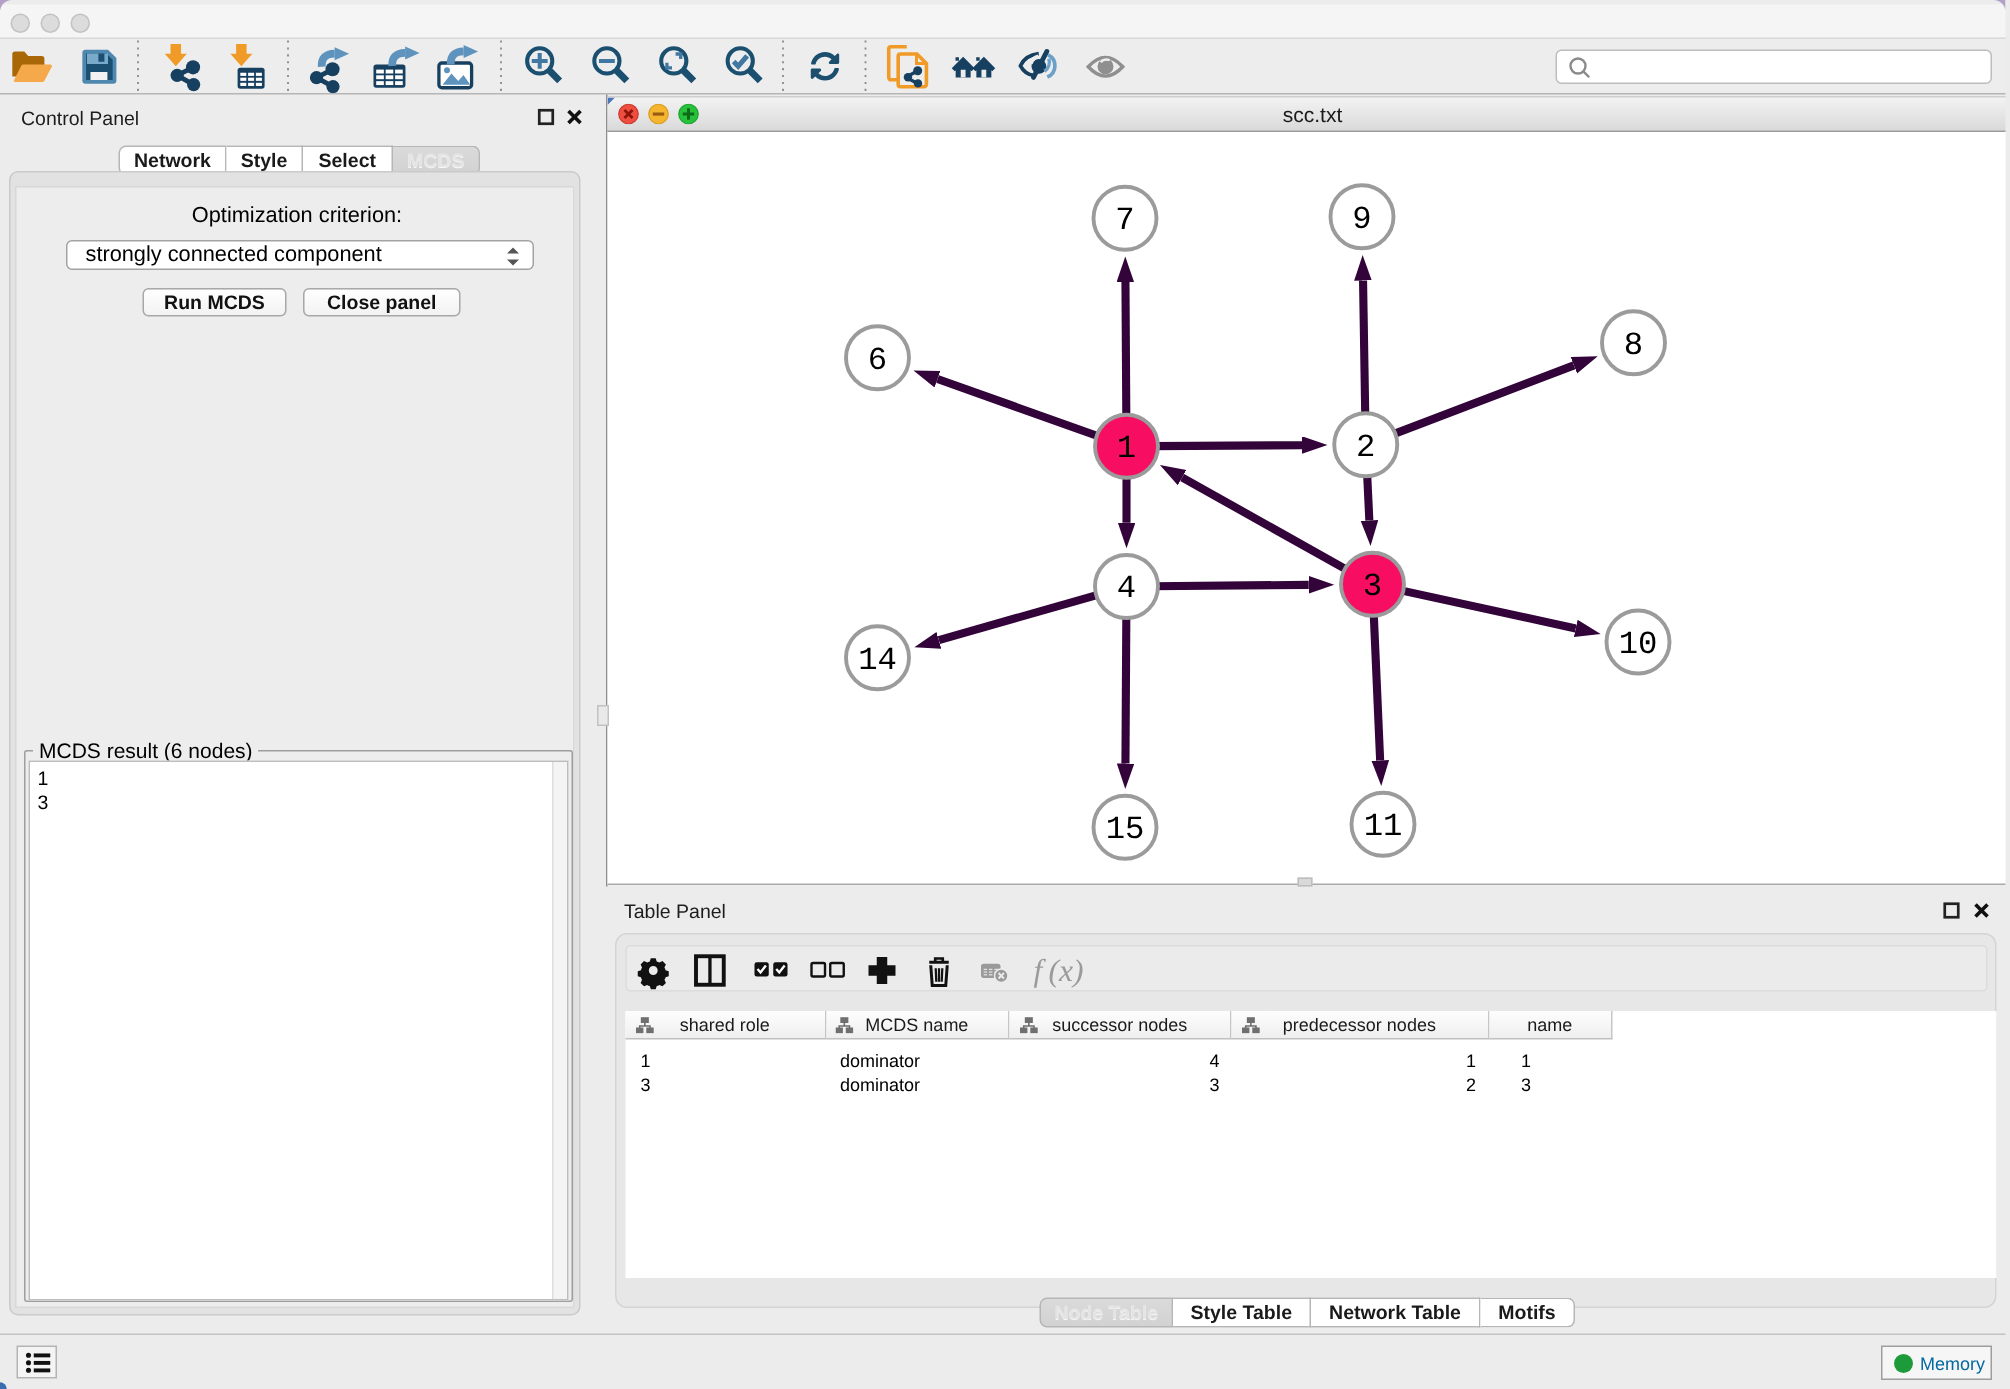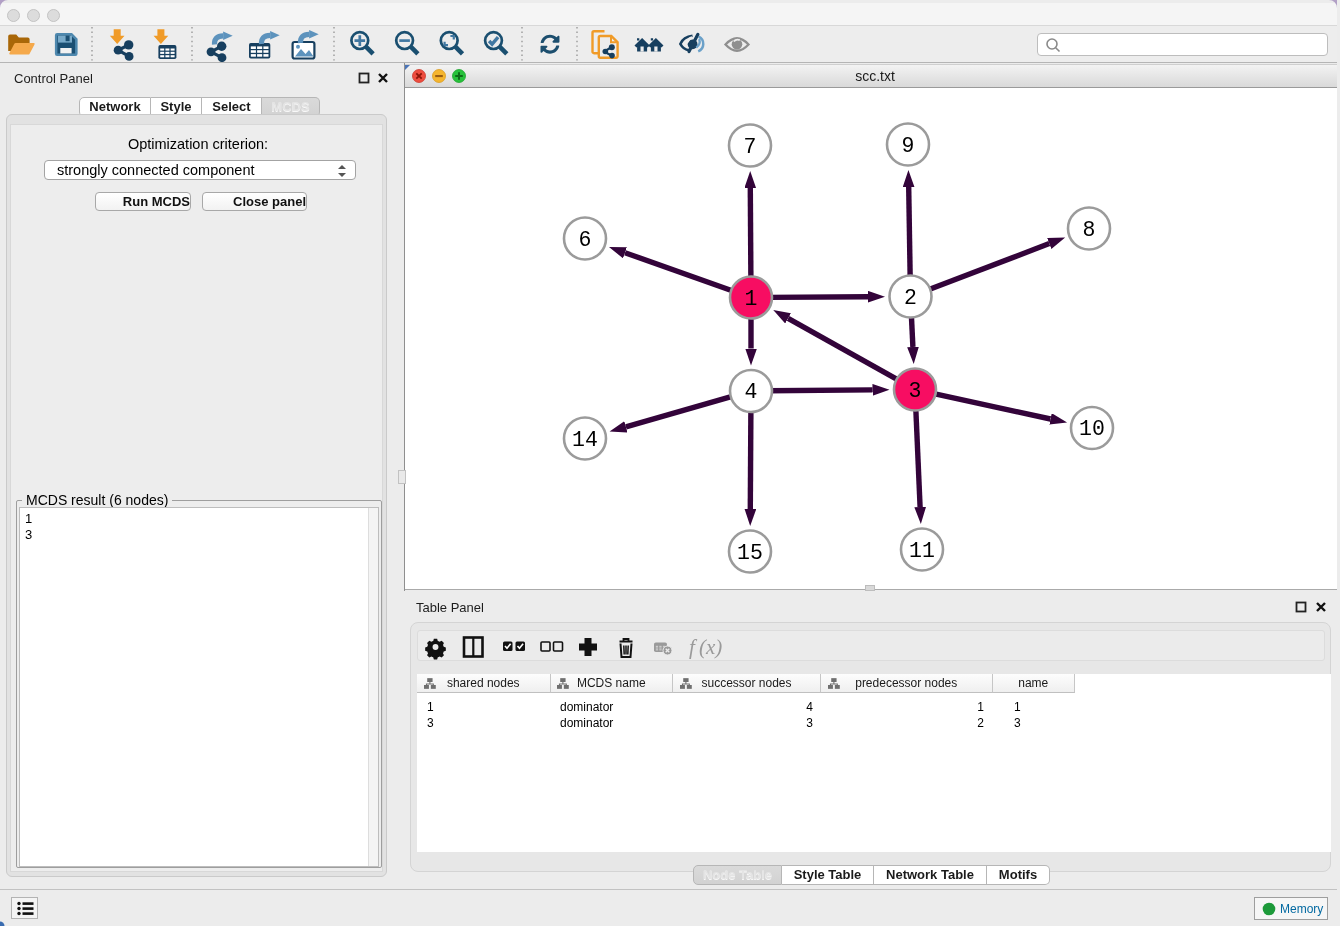--- a/index.html
+++ b/index.html
@@ -13,21 +13,21 @@
 #cp-title{position:absolute;left:14px;top:71px;font-size:13px;color:#1d1d1d;}
 .tabs{position:absolute;display:flex;height:20px;}
 .tab{background:#fff;border:1px solid #b6b6b6;border-left:none;font-size:13px;font-weight:bold;color:#1a1a1a;text-align:center;line-height:18px;}
 .tab.first{border-left:1px solid #b6b6b6;border-radius:5px 0 0 5px;}
 .tab.last{border-radius:0 5px 5px 0;}
 .tab.sel{background:linear-gradient(#dadada,#d2d2d2);color:#e4e4e4;text-shadow:0 1px 0 #f8f8f8;}
 #cp-outer{position:absolute;left:6px;top:114px;width:381px;height:763px;background:#e2e2e2;border:1px solid #cacaca;border-radius:6px;}
 #cp-inner{position:absolute;left:10px;top:124px;width:373px;height:748px;background:#ededed;border:1px solid #d8d8d8;}
 #optlabel{position:absolute;left:0;top:136px;width:396px;text-align:center;font-size:14.5px;color:#000;}
 #combo{position:absolute;left:44px;top:160px;width:312px;height:20px;background:#fff;border:1px solid #a3a3a3;border-radius:4px;font-size:14.5px;color:#000;line-height:19px;padding-left:12px;}
-.btn{position:absolute;height:19px;background:linear-gradient(#ffffff,#f2f2f2);border:1px solid #a8a8a8;border-radius:4px;font-size:13px;font-weight:bold;color:#111;text-align:right;line-height:17px;}
+.btn{position:absolute;height:19px;background:linear-gradient(#ffffff,#f2f2f2);border:1px solid #a8a8a8;border-radius:4px;font-size:13px;font-weight:bold;color:#111;text-align:center;line-height:17px;}
 #mcdsgroup{position:absolute;left:16px;top:500px;width:366px;height:368px;border:1px solid #9e9e9e;border-radius:2px;}
 #mcdslabel{position:absolute;left:22px;top:492px;background:#ededed;padding:0 4px;font-size:14px;color:#000;}
 #mcdslist{position:absolute;left:19px;top:507px;width:360px;height:360px;background:#fff;border:1px solid #bdbdbd;font-size:13px;color:#000;line-height:16px;padding:3px 0 0 5px;}
 #mcdsscroll{position:absolute;left:368px;top:508px;width:10px;height:358px;background:#f4f4f4;border-left:1px solid #ddd;}
 #netborder{position:absolute;left:404px;top:63px;width:1px;height:528px;background:#8f8f8f;}
 #nettitle{position:absolute;left:405px;top:64px;width:932px;height:24px;background:linear-gradient(#f3f3f3,#d9d9d9);border-bottom:1px solid #9a9a9a;border-top:1px solid #cfcfcf;}
 .mtl{position:absolute;top:69px;}
 #netcanvas{position:absolute;left:405px;top:88px;width:932px;height:502px;background:#fff;border-bottom:1px solid #aaa;}
 #nettext{position:absolute;top:68px;left:409px;width:932px;text-align:center;font-size:14px;color:#1a1a1a;}
 #tp-title{position:absolute;left:416px;top:600px;font-size:13px;color:#1d1d1d;}
@@ -294,21 +294,21 @@
     <rect x="254.3" y="18.7" width="2.3" height="0.6" fill="#fff"></rect>
     <rect x="257.9" y="18.7" width="2.3" height="0.6" fill="#fff"></rect>
     <rect x="250.8" y="20.6" width="2.3" height="0.6" fill="#fff"></rect>
     <rect x="254.3" y="20.6" width="2.3" height="0.6" fill="#fff"></rect>
     <rect x="257.9" y="20.6" width="2.3" height="0.6" fill="#fff"></rect>
     <circle cx="262.5" cy="21.5" r="4.5" fill="#9a9a9a" stroke="#ececec" stroke-width="1"></circle>
     <path d="M260.7 19.7 l3.6,3.6 M264.3 19.7 l-3.6,3.6" stroke="#ececec" stroke-width="1.3"></path>
     <text x="284" y="25" font-family="Liberation Serif, serif" font-style="italic" font-size="21" fill="#9a9a9a">f (x)</text>
   </svg>
 <div class="abs" style="left:417px;top:674px;width:914px;height:178px;">
-    <div class="th" style="left:0.0px;width:133.5px;">shared nodes</div>
+    <div class="th" style="left:0.0px;width:133.5px;">shared role</div>
     <svg class="abs" style="left:7px;top:4px" width="12" height="11" viewBox="0 0 11.2 10">
       <g fill="#6f6f6f">
         <rect x="3" y="0" width="5" height="3.6"></rect>
         <rect x="0" y="6.4" width="4.6" height="3.6"></rect>
         <rect x="6.4" y="6.4" width="4.6" height="3.6"></rect>
         <path d="M5 3 h1 v2 h-1 Z M1.8 5 h7.4 v1 h-7.4 Z M1.8 5 h1 v2 h-1 Z M8.2 5 h1 v2 h-1 Z"></path>
       </g>
     </svg>
     <div class="th" style="left:133.5px;width:122.5px;">MCDS name</div>
     <svg class="abs" style="left:140px;top:4px" width="12" height="11" viewBox="0 0 11.2 10">

